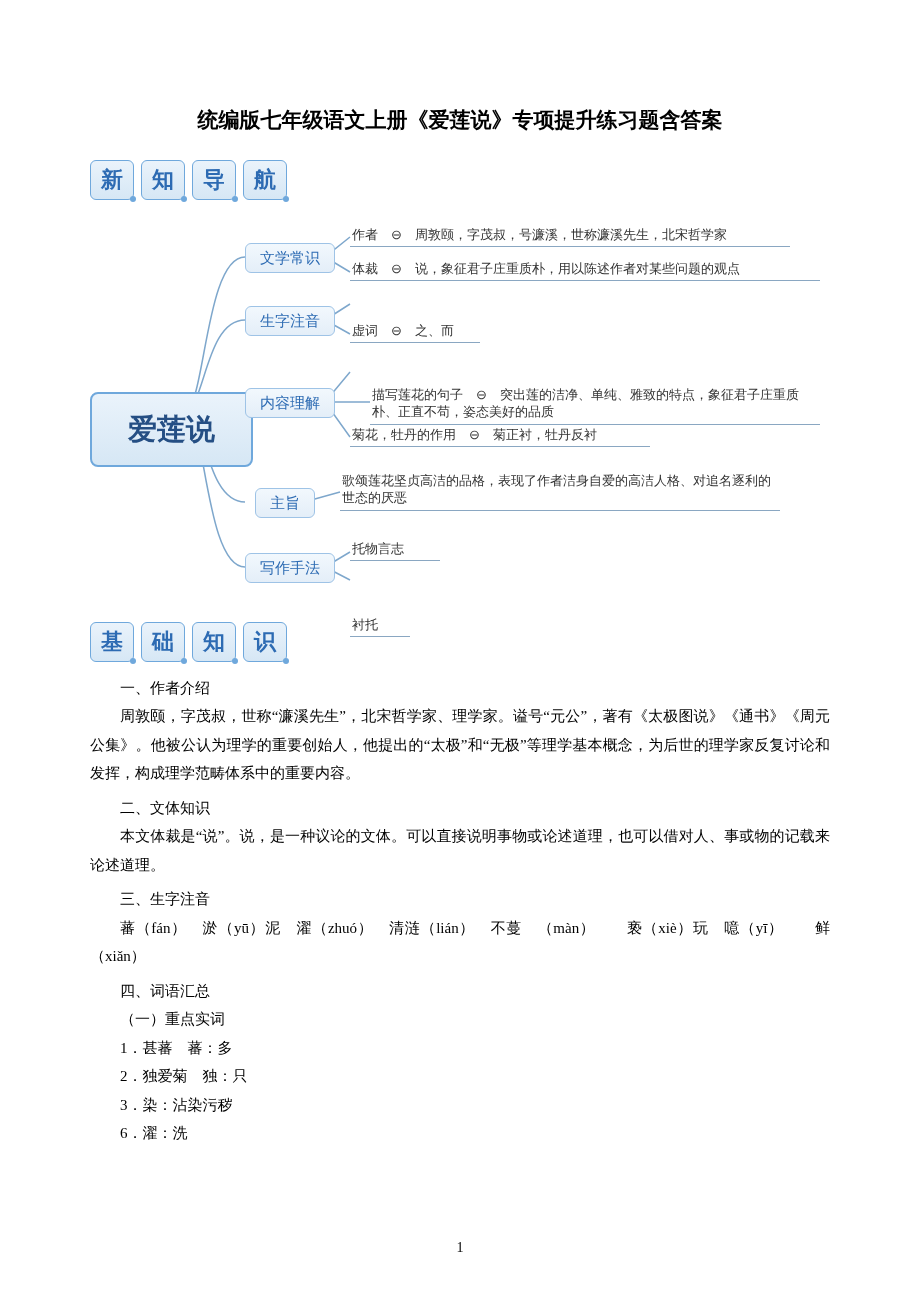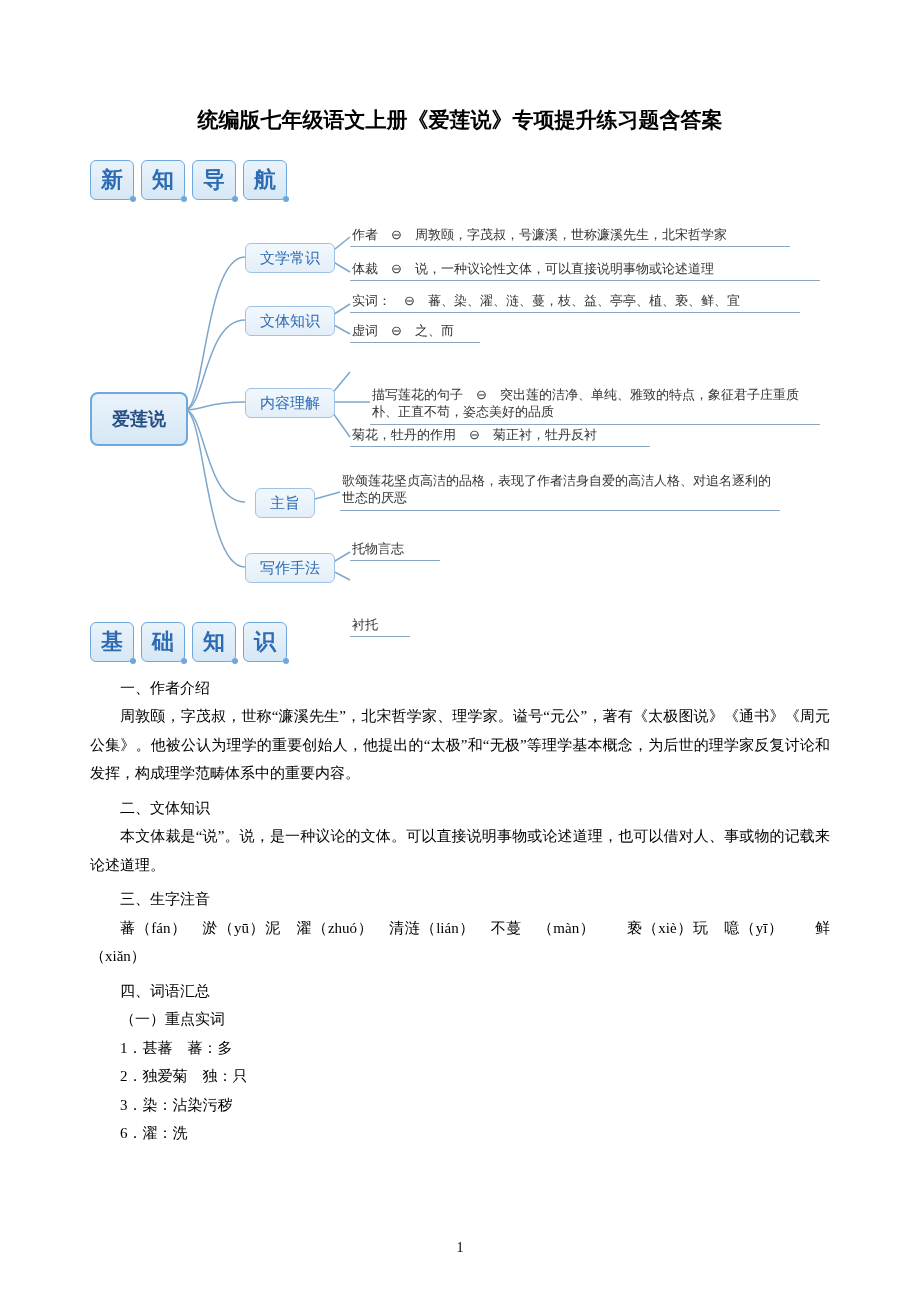--- a/index.html
+++ b/index.html
@@ -34,23 +34,23 @@
   }
   .tag::after {
     content:""; position:absolute; right:-3px; bottom:-3px;
     width:6px; height:6px; background:#6fa8dc; border-radius:50%;
   }
 
   
   .mindmap { position: relative; height: 400px; margin: 6px 0 10px 0; }
   .mm-root {
     position:absolute; left:0; top:180px;
-    padding:8px 20px; border:2px solid #6fa8dc; border-radius:8px;
+    padding:8px 36px; border:2px solid #6fa8dc; border-radius:8px;
     background:linear-gradient(#eaf3fb,#d6e7f5);
-    font-family:"KaiTi","楷体",serif; font-size:18px; font-weight:bold; color:#254f84;
+    font-family:"KaiTi","楷体",serif; font-size:29px; font-weight:bold; color:#254f84;
   }
   .mm-branch {
     position:absolute; padding:0 14px;
     border:1.5px solid #9ec3e6; border-radius:6px;
     background:linear-gradient(#f2f8fd,#e4eef8);
     font-family:"KaiTi","楷体",serif; font-size:15px; color:#2d6bb3;
   }
   .mm-line {
     position:absolute; color:#333; font-size:13px;
     border-bottom:1px solid #8aa7c2; padding:0 2px 3px 2px;
@@ -87,29 +87,28 @@
       <path d="M235 108 L260 92 M235 108 L260 122"></path>
       <path d="M235 190 L260 160 M235 190 L280 190 M235 190 L260 225"></path>
       <path d="M214 290 L250 280"></path>
       <path d="M235 355 L260 340 M235 355 L260 368"></path>
     </g>
   </svg>
 
   <div class="mm-root">爱莲说</div>
 
   <div class="mm-branch" style="left:155px;top:31px;">文学常识</div>
-  <div class="mm-branch" style="left:155px;top:94px;">文体知识</div>
+  <div class="mm-branch" style="left:155px;top:94px;">生字注音</div>
   <div class="mm-branch" style="left:155px;top:176px;">内容理解</div>
   <div class="mm-branch" style="left:165px;top:276px;">主旨</div>
   <div class="mm-branch" style="left:155px;top:341px;">写作手法</div>
 
   <div class="mm-line" style="left:260px;top:14px;width:440px;">作者　⊖　周敦颐，字茂叔，号濂溪，世称濂溪先生，北宋哲学家</div>
-  <div class="mm-line" style="left:260px;top:48px;width:470px;">体裁　⊖　说，一种议论性文体，可以直接说明事物或论述道理</div>
+  <div class="mm-line" style="left:260px;top:48px;width:470px;">体裁　⊖　说，象征君子庄重质朴，用以陈述作者对某些问题的观点</div>
 
-  <div class="mm-line" style="left:260px;top:80px;width:450px;">实词：　⊖　蕃、染、濯、涟、蔓，枝、益、亭亭、植、亵、鲜、宜</div>
   <div class="mm-line" style="left:260px;top:110px;width:130px;">虚词　⊖　之、而</div>
 
   <div class="mm-line" style="left:260px;top:214px;width:300px;">菊花，牡丹的作用　⊖　菊正衬，牡丹反衬</div>
   <div class="mm-line" style="left:280px;top:174px;width:450px;">描写莲花的句子　⊖　突出莲的洁净、单纯、雅致的特点，象征君子庄重质朴、正直不苟，姿态美好的品质</div>
 
   <div class="mm-line" style="left:250px;top:260px;width:440px;">歌颂莲花坚贞高洁的品格，表现了作者洁身自爱的高洁人格、对追名逐利的世态的厌恶</div>
 
   <div class="mm-line" style="left:260px;top:328px;width:90px;">托物言志</div>
   <div class="mm-line" style="left:260px;top:356px;width:60px;margin-top:48px;">衬托</div>
 </div>

